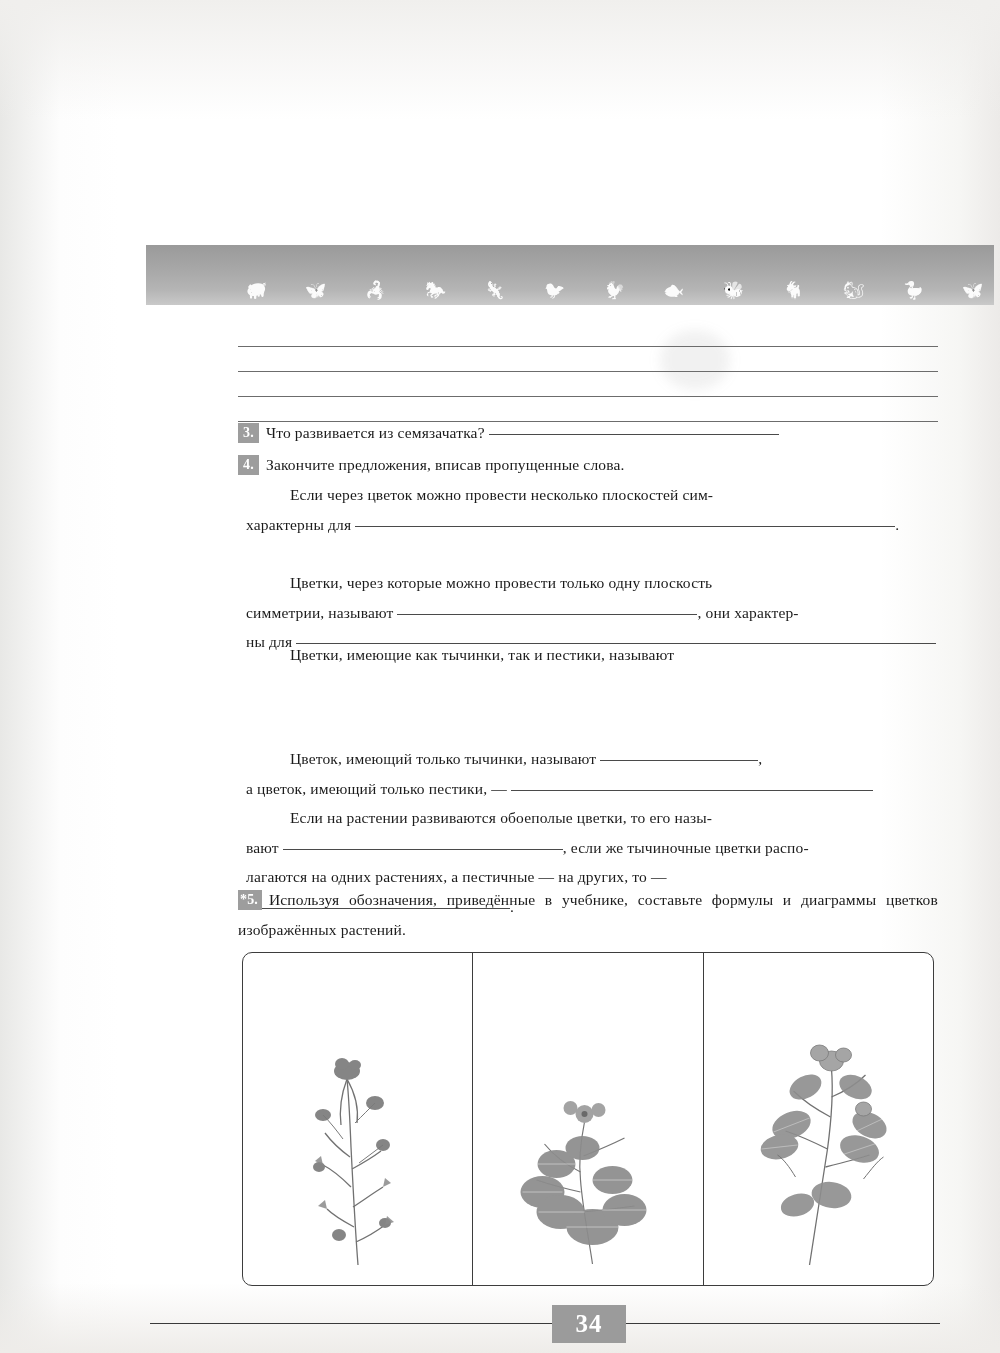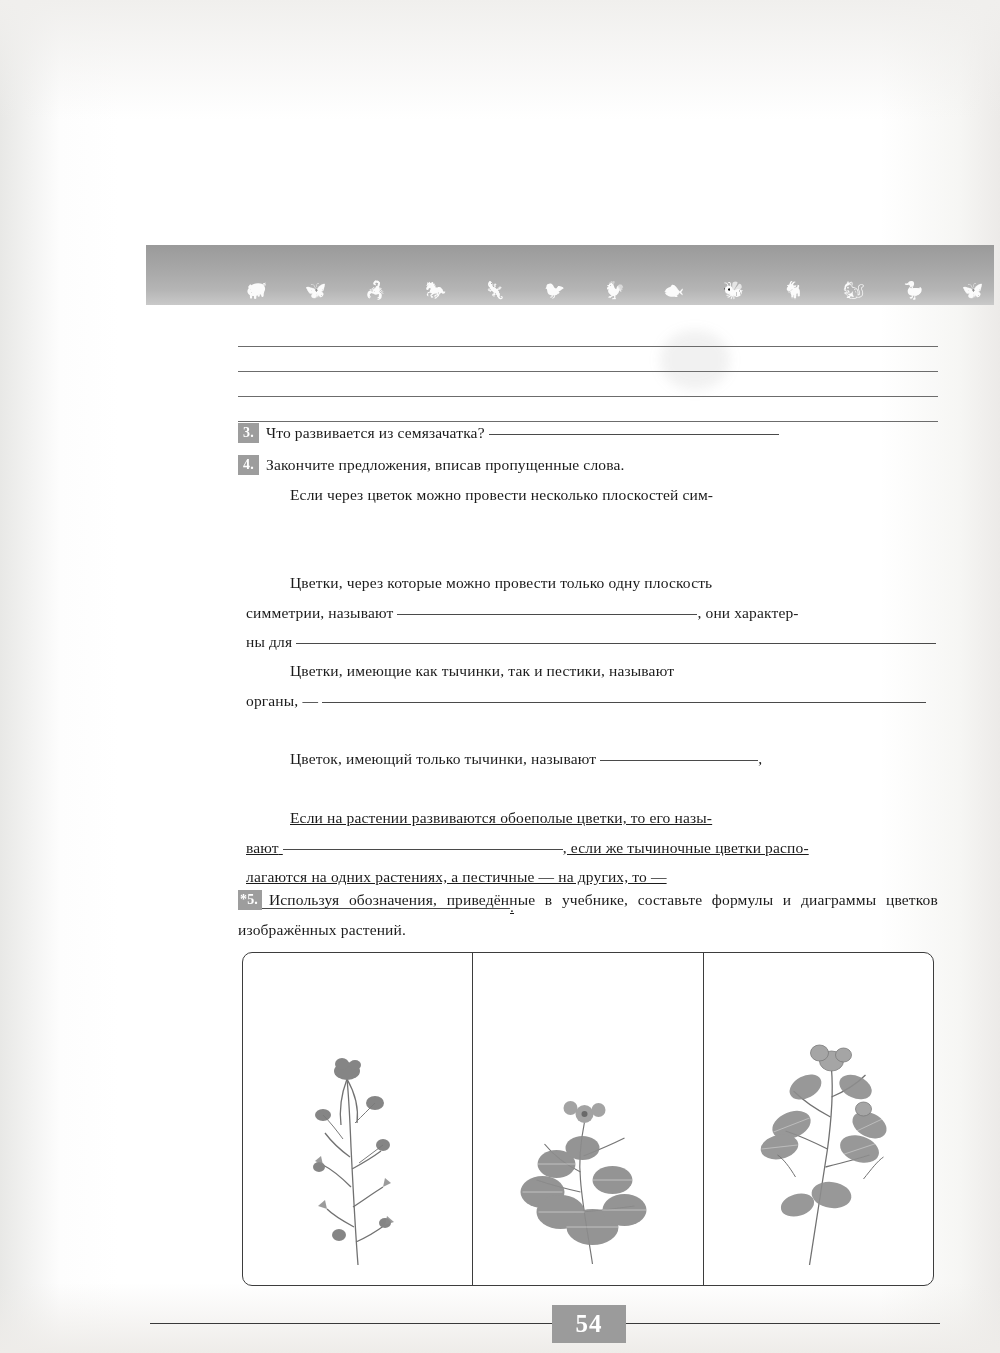--- a/index.html
+++ b/index.html
@@ -223,50 +223,54 @@
 </div>
 
 <div class="block" style="top:450px;">
   <div class="q-line">
     <span class="qnum">4.</span><span>Закончите предложения, вписав пропущенные слова.</span>
   </div>
 </div>
 
 <div class="block" style="top:480px;">
   <div class="para">Если через цветок можно провести несколько плоскостей сим-</div>
+  <div class="para noindent">
+    <span>характерны для</span>
+    <span class="blank" style="width:540px;"></span><span>.</span>
+  </div>
 </div>
 
 <div class="block" style="top:568px;">
   <div class="para">Цветки, через которые можно провести только одну плоскость</div>
   <div class="para noindent">
     <span>симметрии, называют</span>
     <span class="blank" style="width:300px;"></span><span>, они характер-</span>
   </div>
   <div class="para noindent">
     <span>ны для</span>
     <span class="blank" style="width:640px;"></span>
   </div>
 </div>
 
-<div class="block" style="top:656px;">
+<div class="block" style="top:640px;">
   <div class="para">Цветки, имеющие как тычинки, так и пестики, называют</div>
-  <div class="para noindent">
-    <span>органы, —</span>
-    <span class="blank" style="width:604px;"></span>
-  </div>
 </div>
 
 <div class="block" style="top:744px;">
   <div class="para">
     <span>Цветок, имеющий только тычинки, называют</span>
     <span class="blank" style="width:158px;"></span><span>,</span>
   </div>
-</div>
-
-<div class="block" style="top:803px;text-decoration:underline;">
+  <div class="para noindent">
+    <span>а цветок, имеющий только пестики, —</span>
+    <span class="blank" style="width:362px;"></span>
+  </div>
+</div>
+
+<div class="block" style="top:803px;">
   <div class="para">Если на растении развиваются обоеполые цветки, то его назы-</div>
   <div class="para noindent">
     <span>вают</span>
     <span class="blank" style="width:280px;"></span><span>, если же тычиночные цветки распо-</span>
   </div>
   <div class="para noindent">лагаются на одних растениях, а пестичные — на других, то —</div>
   <div class="para noindent">
     <span class="blank" style="width:264px;"></span><span>.</span>
   </div>
 </div>
@@ -388,13 +392,13 @@
       <g stroke="#4a4a4a" fill="none" stroke-width="1">
         <path d="M60 160 C54 150 48 142 42 138"></path>
         <path d="M128 162 C136 152 142 144 148 140"></path>
       </g>
     </svg>
   </div>
 
 </div>
 
 <div class="footer-rule"></div>
-<div class="page-number">54</div>
+<div class="page-number">34</div>
 
 </body></html>

